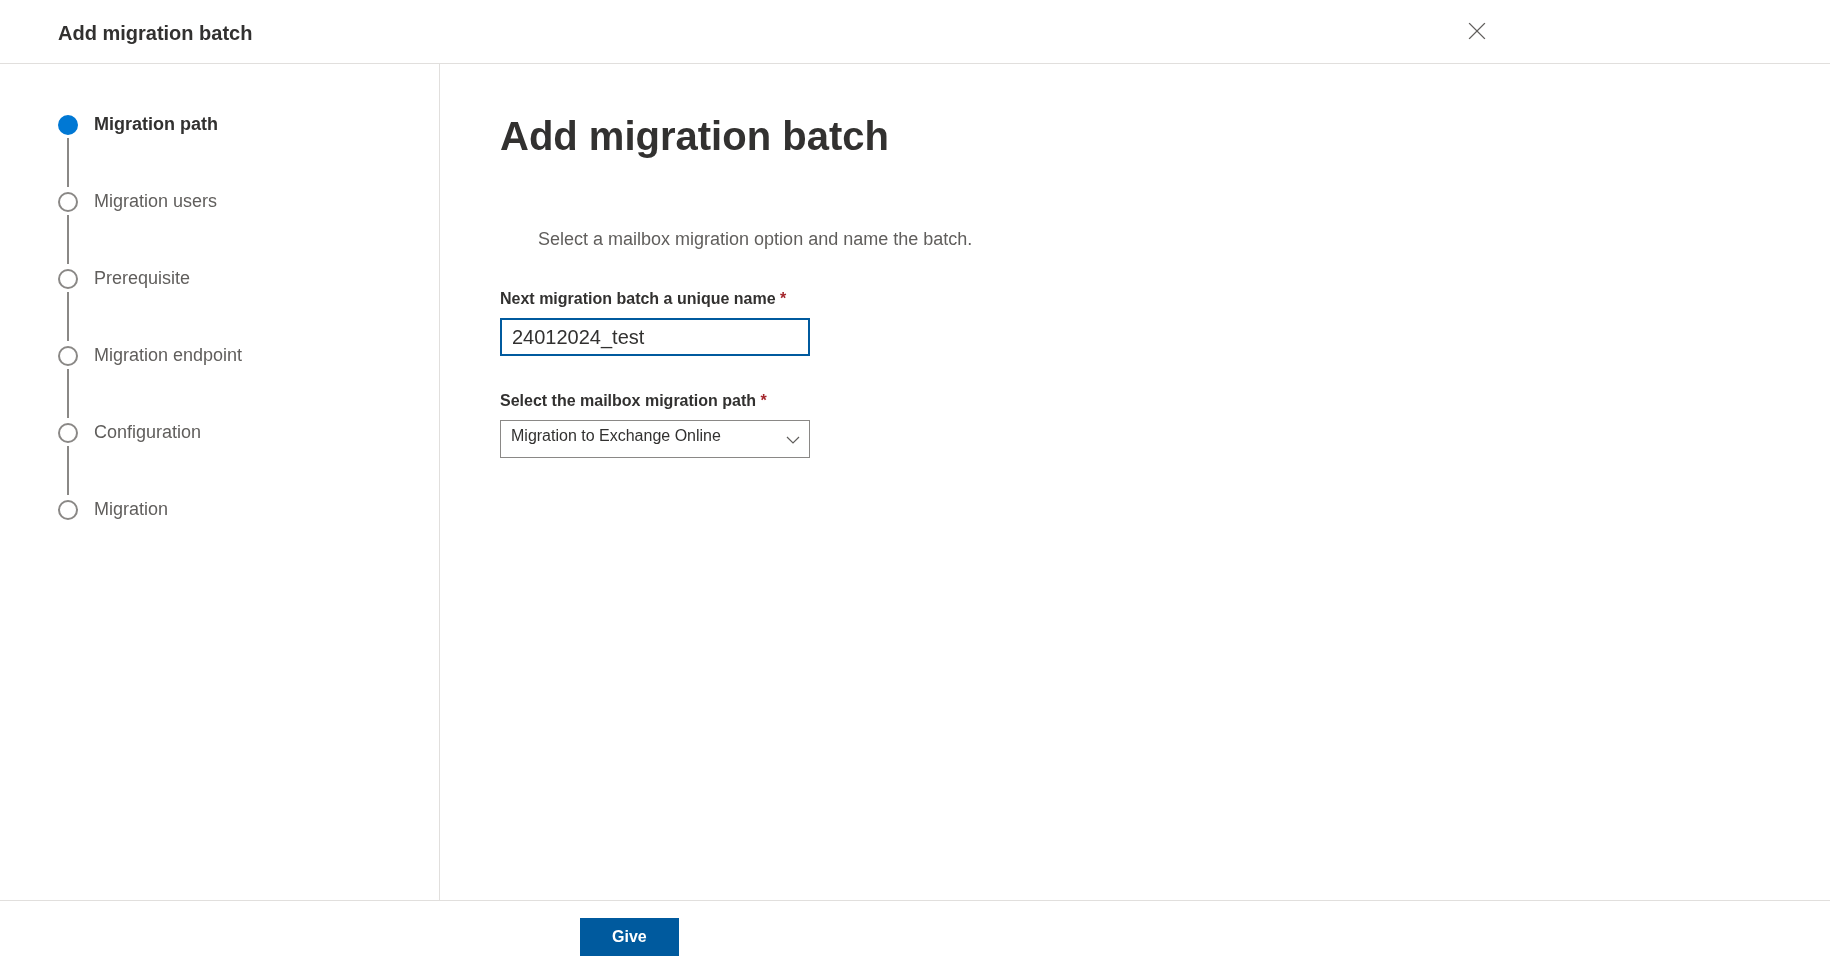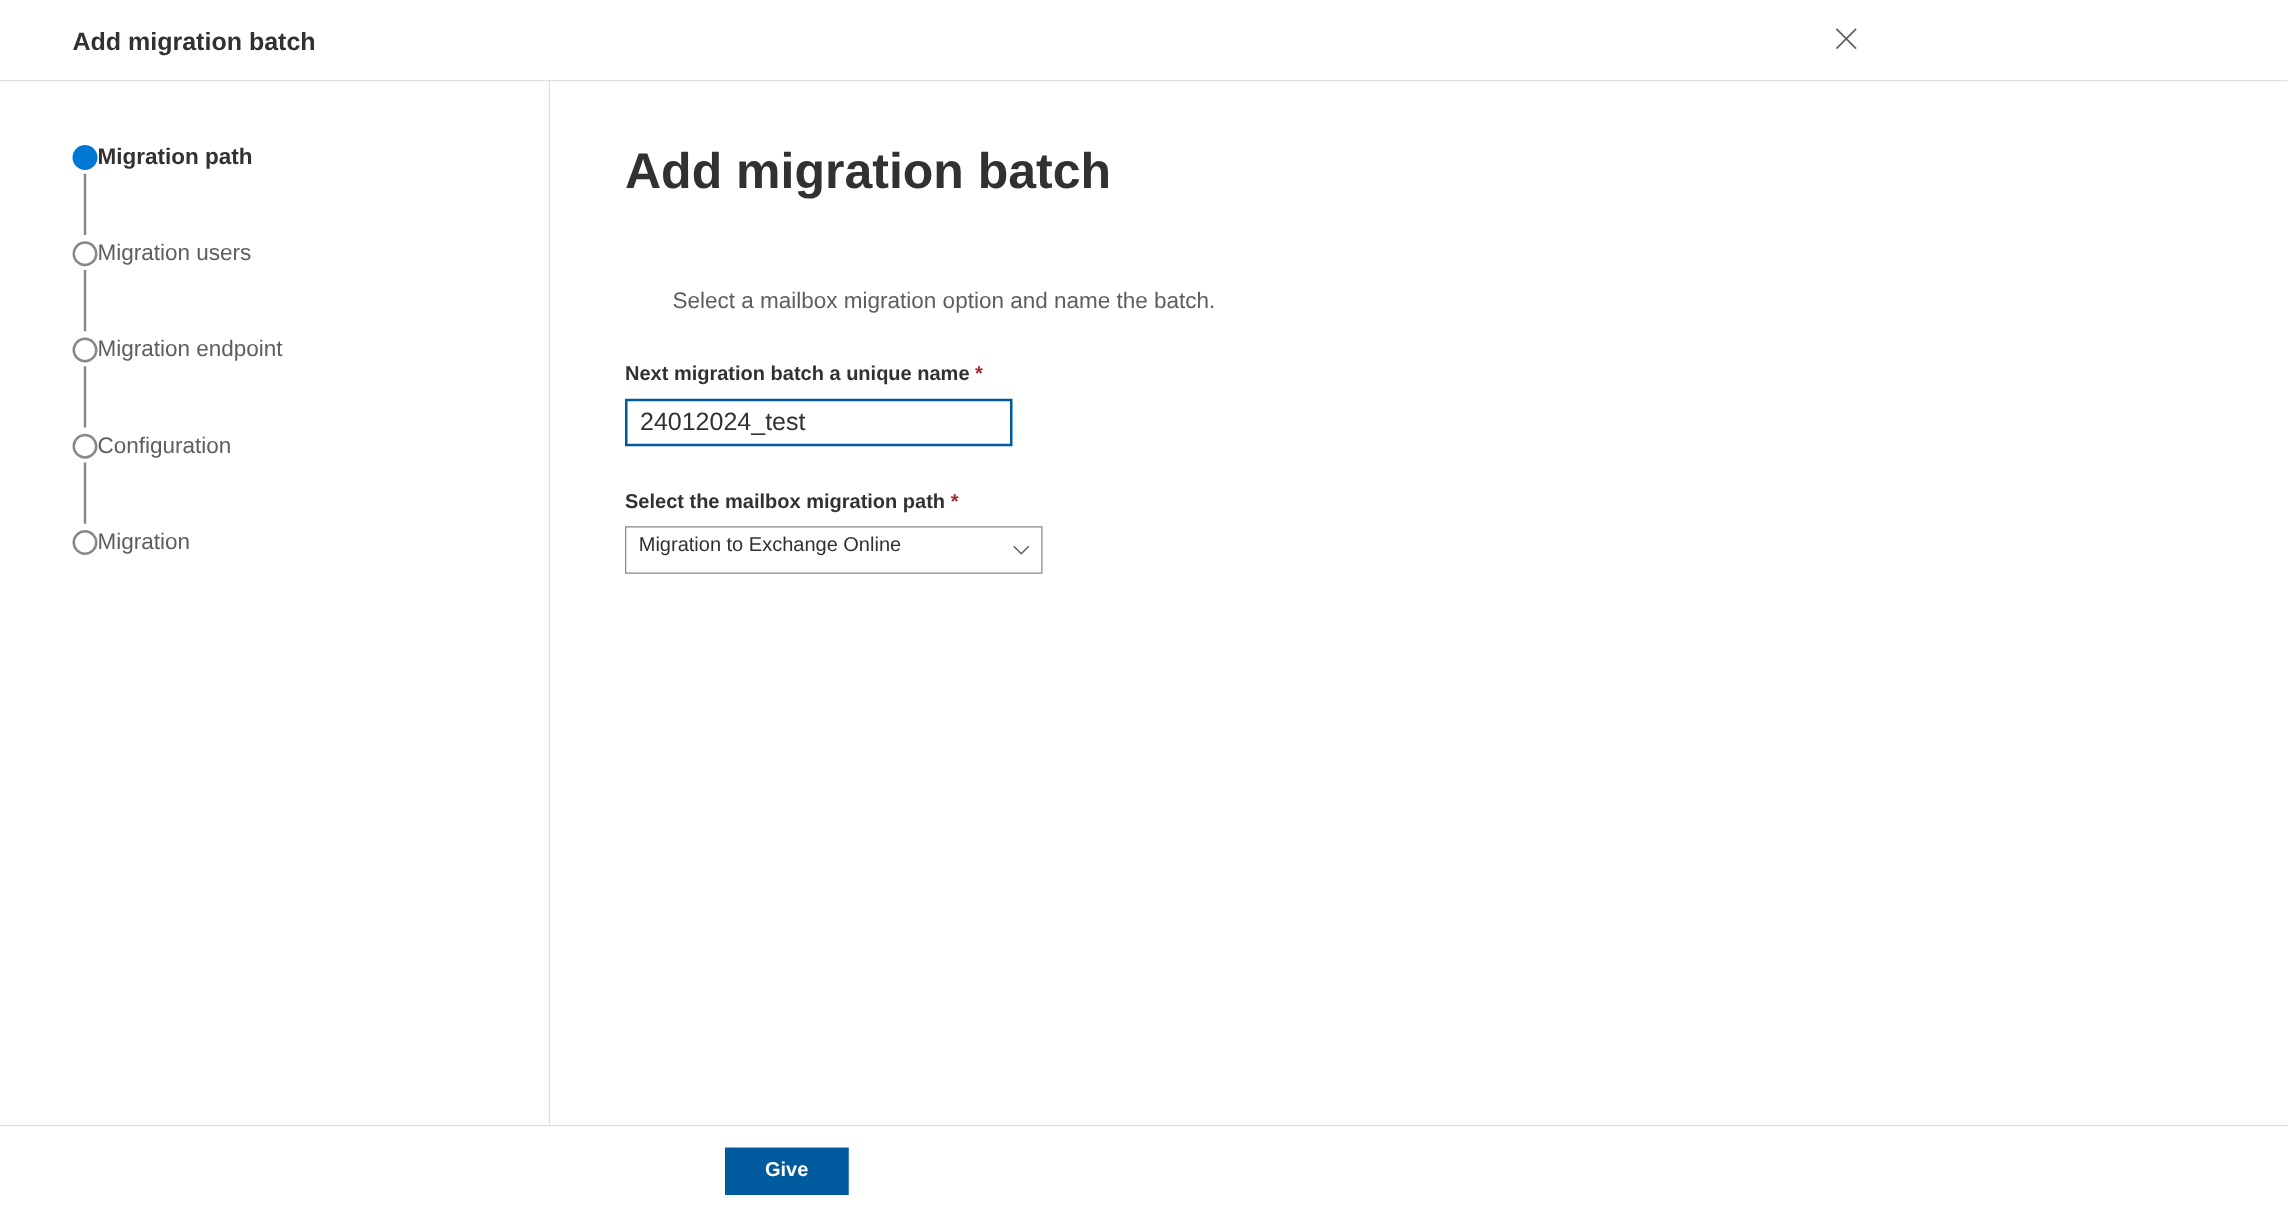--- a/index.html
+++ b/index.html
@@ -48,20 +48,21 @@
       width: 440px;
       padding: 50px 30px 30px 58px;
       border-right: 1px solid #e1dfdd;
     }
     .step-list {
       list-style: none;
     }
     .step-item {
       display: flex;
       align-items: center;
+      gap: 16px;
       position: relative;
       padding-bottom: 56px;
     }
     .step-item:last-child {
       padding-bottom: 0;
     }
     .step-item::after {
       content: '';
       position: absolute;
       left: 9px;
@@ -128,21 +129,21 @@
       height: 38px;
       padding: 6px 10px;
       font-size: 20px;
       border: 2px solid #005a9e;
       font-family: inherit;
       color: #323130;
       outline: none;
     }
     .select-wrapper {
       position: relative;
-      width: 334px;
+      width: 310px;
     }
     .select-input {
       width: 100%;
       height: 38px;
       padding: 6px 36px 6px 10px;
       font-size: 16px;
       border: 1px solid #8a8886;
       font-family: inherit;
       color: #323130;
       background: #fff;
@@ -197,20 +198,24 @@
 <div class="main-container">
   <nav class="sidebar">
     <ul class="step-list">
       <li class="step-item">
         <span class="step-circle active"></span>
         <span class="step-label active">Migration path</span>
       </li>
       <li class="step-item">
         <span class="step-circle"></span>
         <span class="step-label">Migration users</span>
+      </li>
+      <li class="step-item">
+        <span class="step-circle"></span>
+        <span class="step-label">Prerequisite</span>
       </li>
       <li class="step-item">
         <span class="step-circle"></span>
         <span class="step-label">Migration endpoint</span>
       </li>
       <li class="step-item">
         <span class="step-circle"></span>
         <span class="step-label">Configuration</span>
       </li>
       <li class="step-item">

